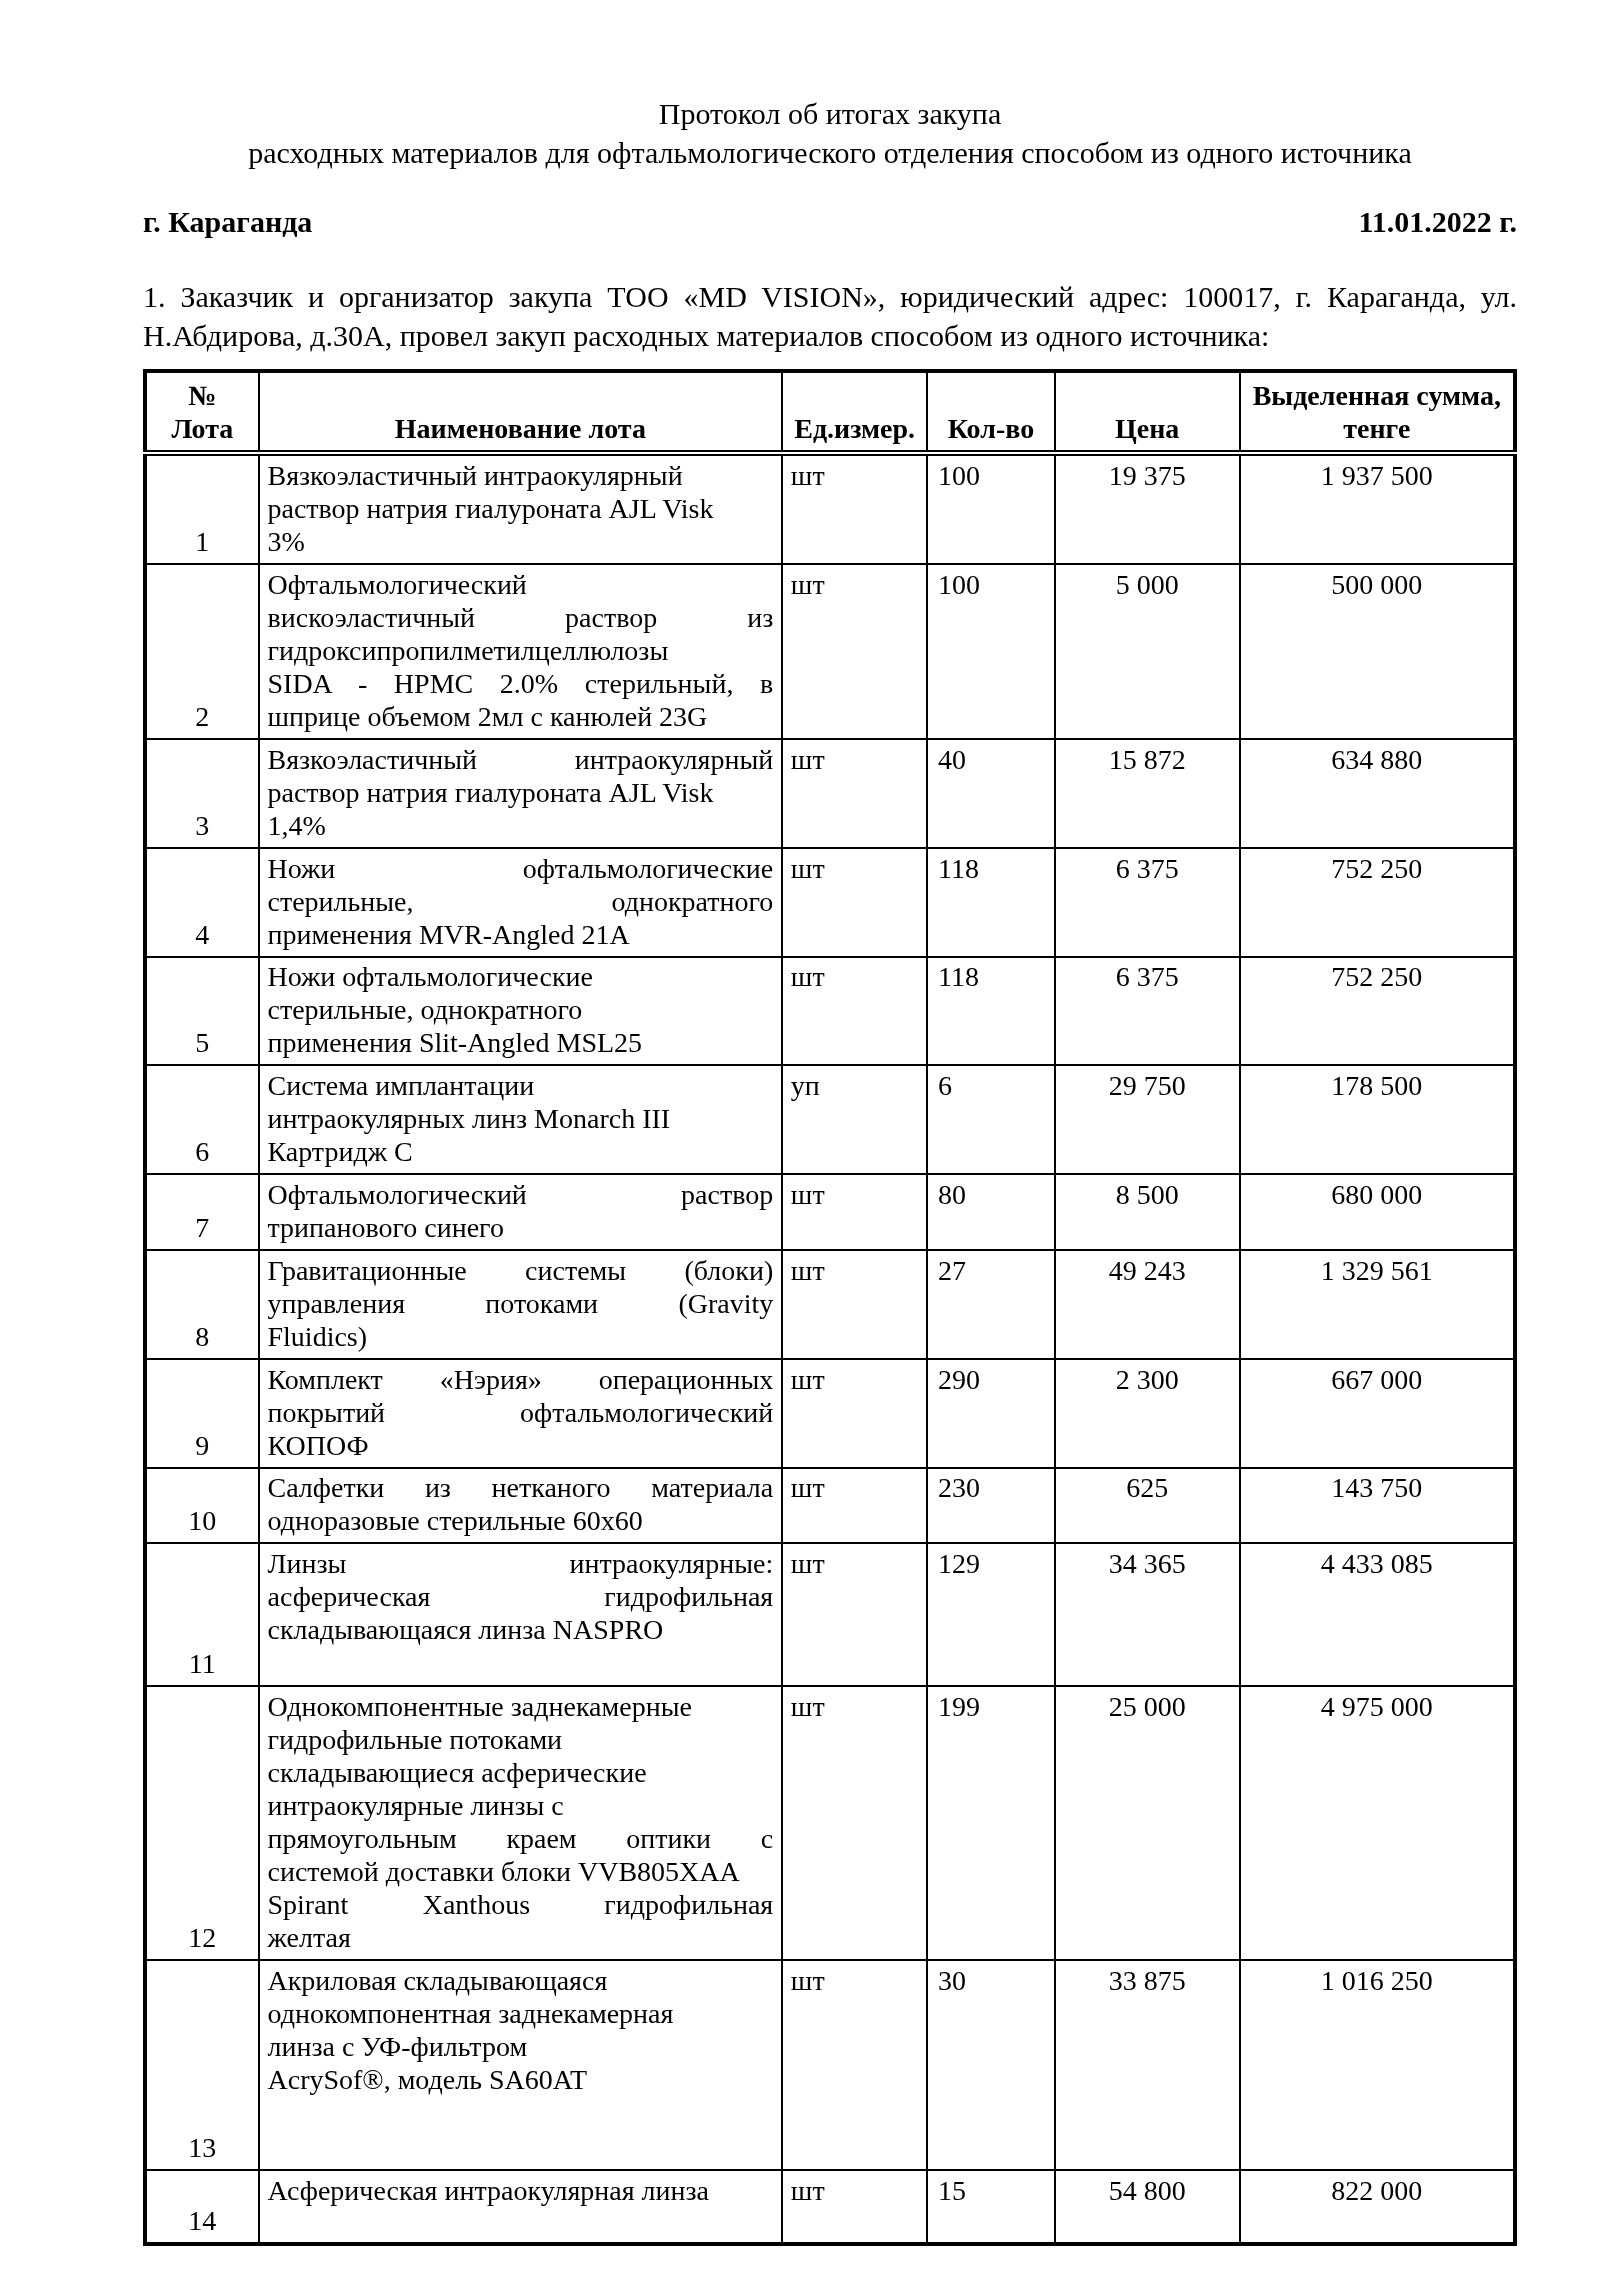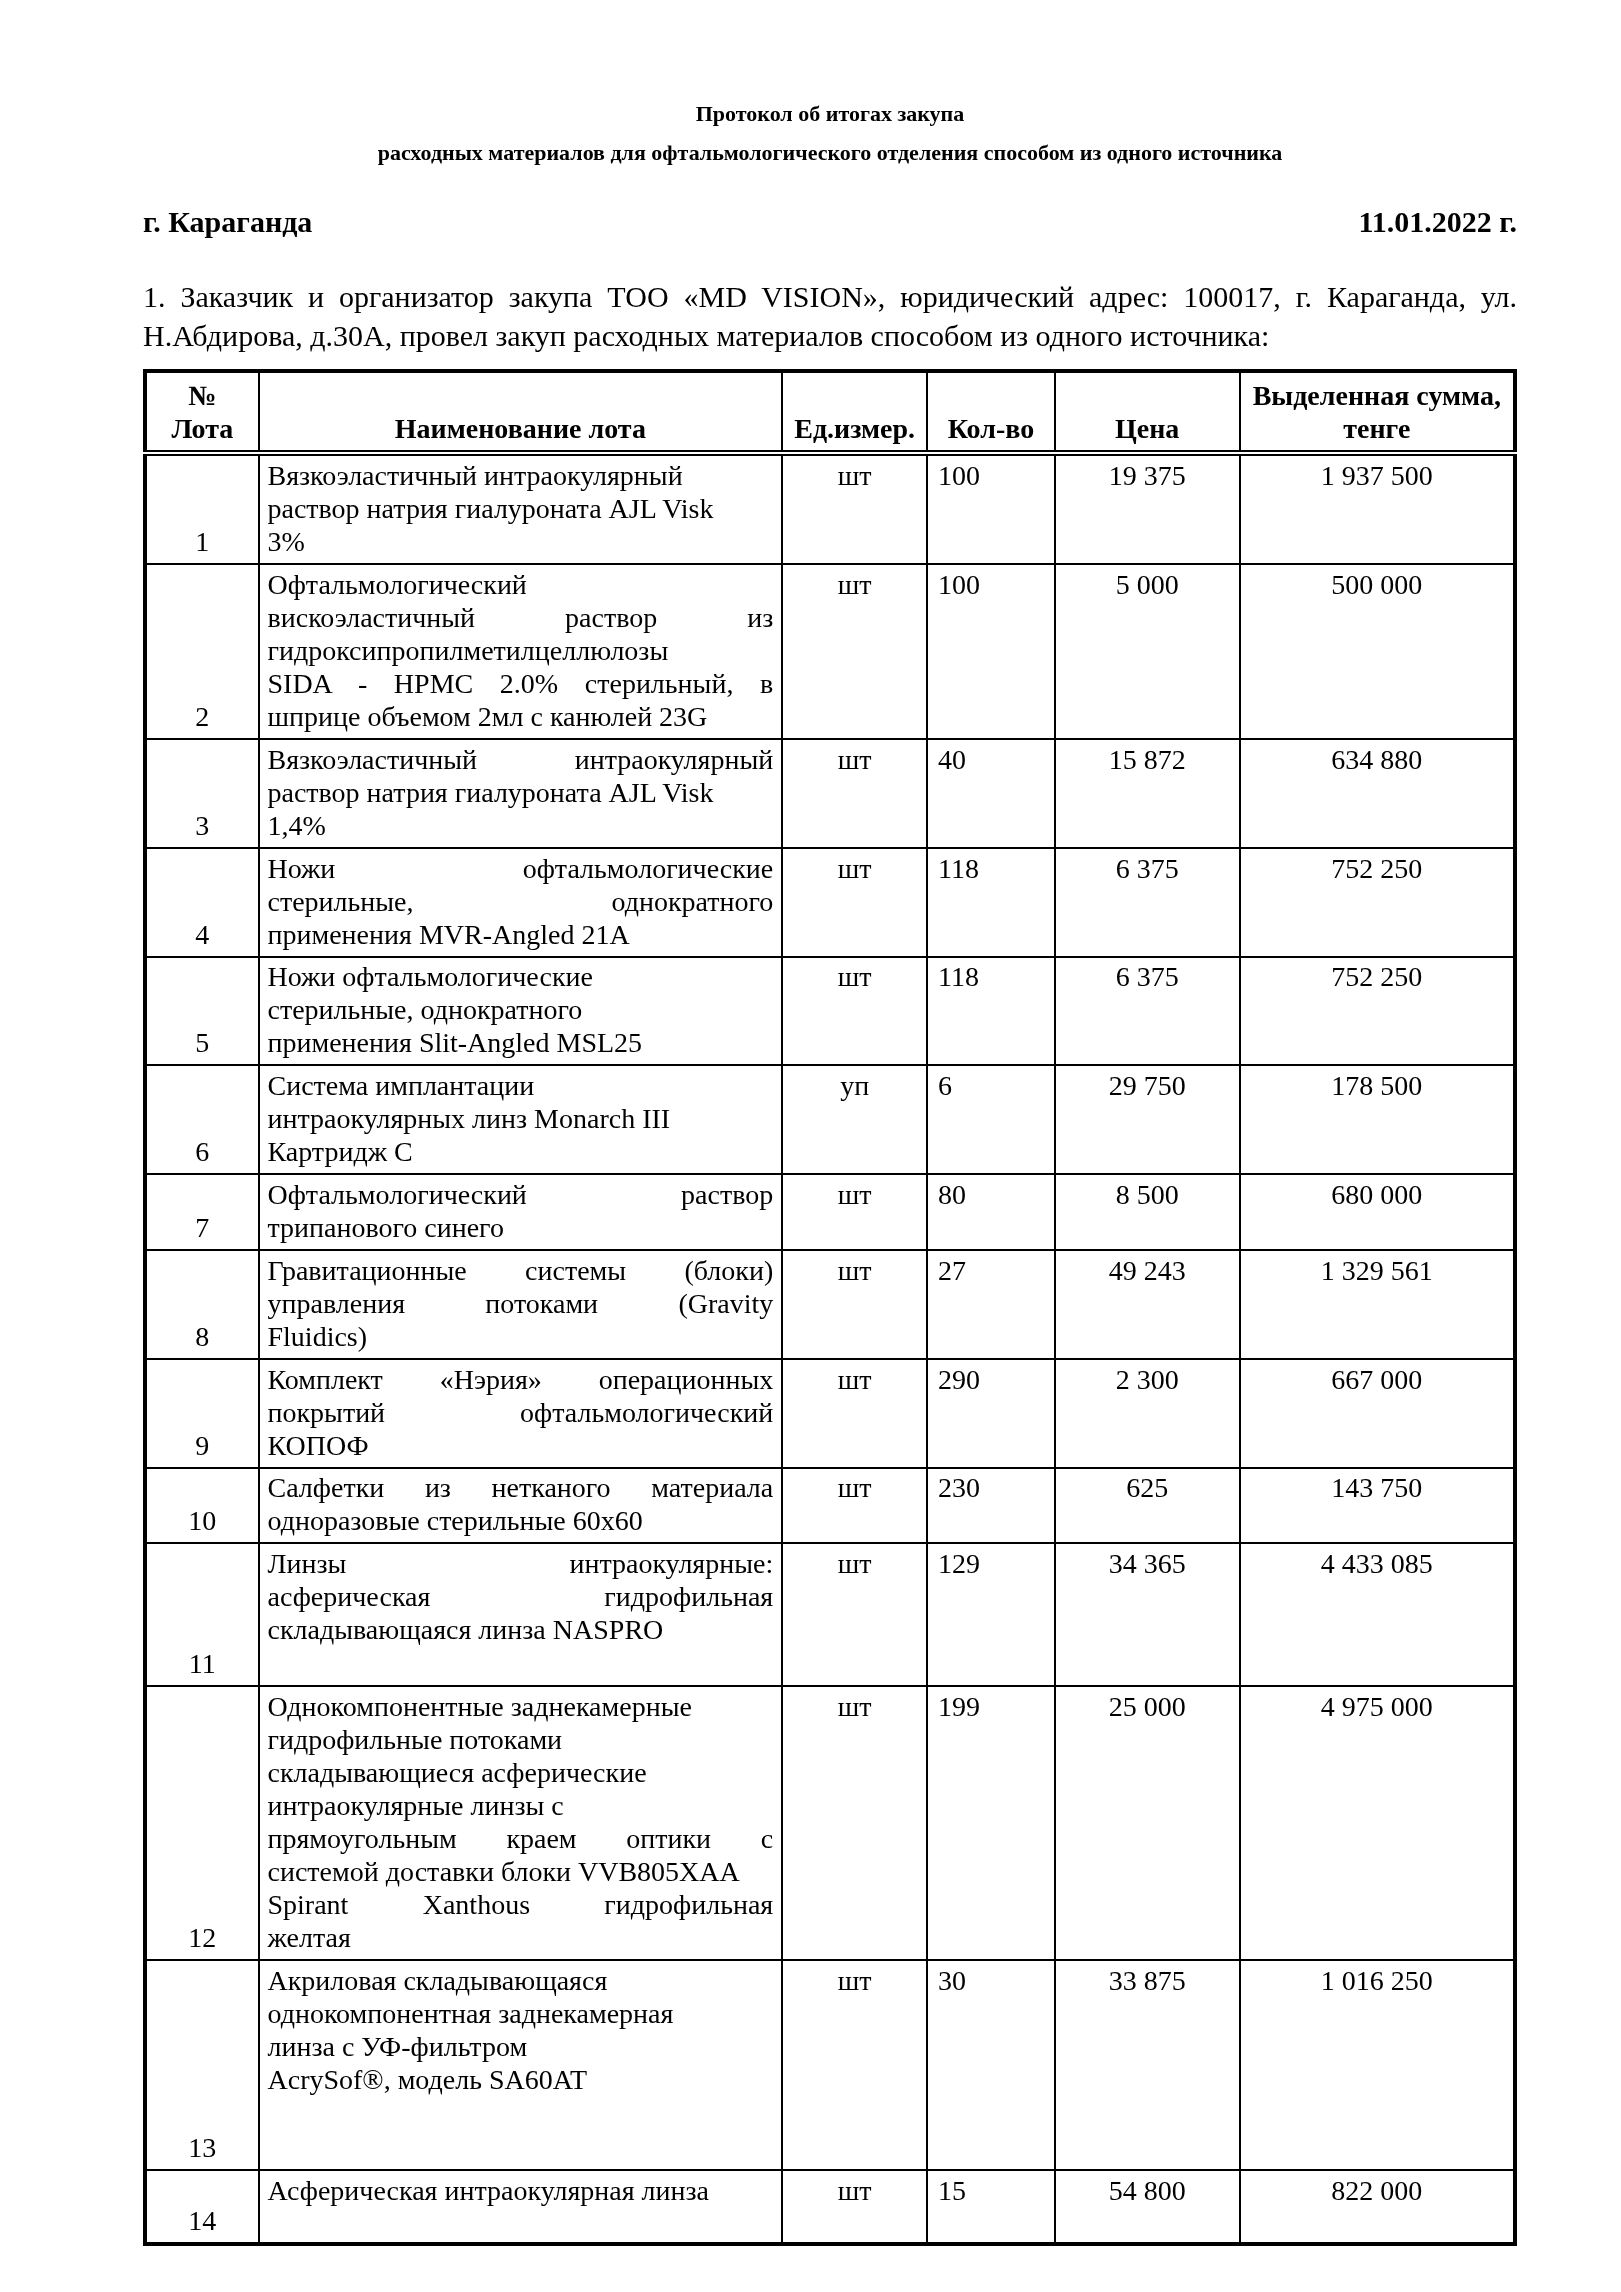--- a/index.html
+++ b/index.html
@@ -15,22 +15,22 @@
     overflow: hidden;
   }
   .page {
     box-sizing: border-box;
     width: 1621px;
     height: 2293px;
     padding: 94px 104px 0 143px;
   }
   .doc-title {
     text-align: center;
-    font-weight: bold;
-    font-size: 22px;
+    font-weight: normal;
+    font-size: 30px;
     line-height: 39px;
     white-space: pre-line;
   }
   .city-date-line {
     display: flex;
     justify-content: space-between;
     font-weight: bold;
     font-size: 30px;
     line-height: 37px;
     margin-top: 31px;
@@ -73,21 +73,21 @@
   td.lot {
     vertical-align: bottom;
     text-align: center;
   }
   td.name { text-align: left; }
   td.name div { text-align: left; }
   td.name div.stretch {
     text-align: justify;
     text-align-last: justify;
   }
-  td.unit  { text-align: center; }
+  td.unit  { }
   td.qty   { text-align: left; padding-left: 9.8px; }
   td.price { text-align: center; }
   td.sum   { text-align: center; }
 
   
   tbody tr:nth-child(11) td.name { padding-bottom: 39px; }
   tbody tr:nth-child(13) td.name { padding-bottom: 73px; }
   tbody tr:nth-child(14) td.name { padding-bottom: 35px; margin-left: 28px; }
 </style>
 </head>

